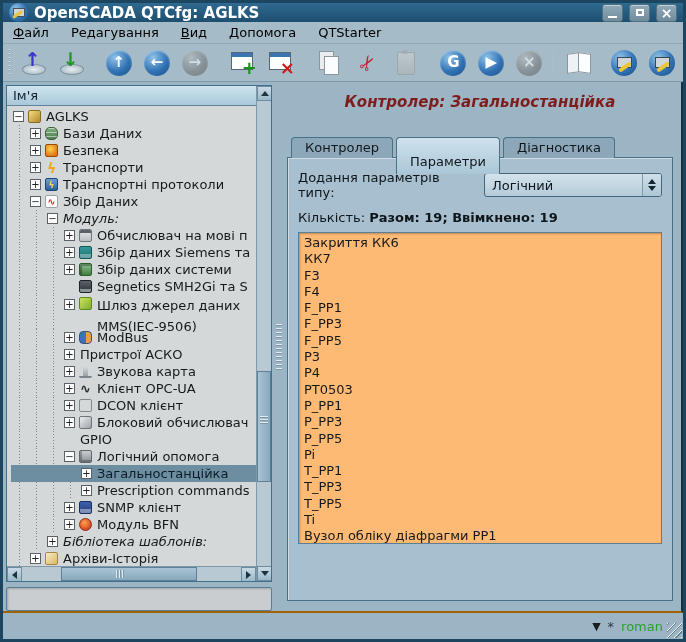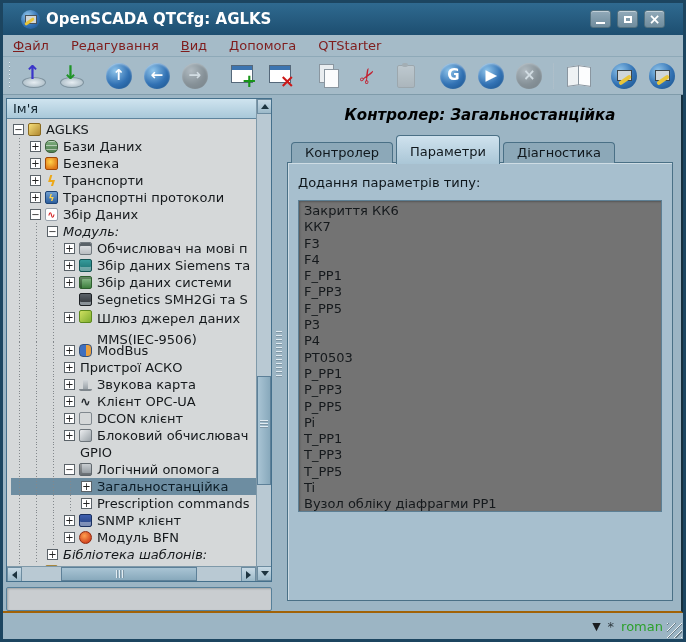--- a/index.html
+++ b/index.html
@@ -1,29 +1,29 @@
 <!DOCTYPE html>
 <html><head>
 <meta charset="utf-8">
 <style>
   html,body{margin:0;padding:0;background:#5a6b76;}
   *{box-sizing:border-box;font-family:"DejaVu Sans","Liberation Sans",sans-serif;}
   .window{width:686px;height:642px;border:3px solid #1c4560;background:#9cb5c4;display:flex;flex-direction:column;overflow:hidden;}
   
-  .titlebar{height:32px;flex:none;background:linear-gradient(180deg,#2f6a90,#1d4e70);display:flex;align-items:center;padding:0 18px;gap:6px;}
+  .titlebar{height:19px;flex:none;background:linear-gradient(180deg,#2f6a90,#1d4e70);display:flex;align-items:center;padding:0 6px;gap:6px;}
   .app-icon{width:19px;height:19px;border-radius:50%;background:radial-gradient(circle at 35% 30%,#8fc4ea,#3272b4 55%,#174e86);position:relative;flex:none;}
   .app-icon::before{content:"";position:absolute;left:4px;top:5px;width:10px;height:7px;background:#cfd6da;border:1px solid #4a5258;}
   .app-icon::after{content:"";position:absolute;left:3px;top:10px;width:11px;height:3px;background:#e8c53a;transform:rotate(-35deg);border-radius:2px;}
   .title-text{color:#ffffff;font-weight:bold;font-size:15px;flex:1;white-space:nowrap;overflow:hidden;}
   .wbtn{width:21px;height:18px;border-radius:3px;background:linear-gradient(#92aab9,#6f8c9d);border:1px solid #51707f;box-shadow:inset 0 1px 0 rgba(255,255,255,.45);display:flex;align-items:center;justify-content:center;flex:none;}
   .g-min{width:9px;height:2px;background:#fff;margin-top:8px;}
   .g-max{width:8px;height:7px;border:2px solid #fff;}
   .g-close{color:#fff;font-weight:bold;font-size:14px;line-height:1;}
   
-  .menubar{height:22px;flex:none;background:#a5bbc8;display:flex;align-items:center;padding:0 10px;gap:22px;border-bottom:1px solid #8ea9b8;font-size:13px;color:#7f1d1d;}
+  .menubar{height:22px;flex:none;background:#a5bbc8;display:flex;align-items:center;padding:0 10px;gap:22px;border-bottom:1px solid #8ea9b8;font-size:13px;color:#000000;}
   .menu-item{white-space:nowrap;cursor:default;}
   
   .toolbar{height:38px;flex:none;background:#a5bbc8;display:flex;align-items:center;padding:0 2px;border-bottom:1px solid #7f9baa;}
   .tb-handle{width:5px;height:28px;margin:0 4px;background:repeating-linear-gradient(to bottom,#e2ecf2 0 1px,#86a0ae 1px 2px,rgba(0,0,0,0) 2px 4px);}
   .tb-sep{width:2px;height:26px;margin:0 5px;background:linear-gradient(90deg,#7f96a5,#dce7ee);}
   .tb-btn{width:28px;height:30px;margin:0 5px;display:flex;align-items:center;justify-content:center;position:relative;flex:none;}
   .tb-btn .glyph{position:relative;z-index:2;line-height:1;}
   .tb-btn.disabled{opacity:.5;filter:grayscale(1);}
   .s-circle .glyph{width:26px;height:26px;border-radius:50%;background:radial-gradient(circle at 35% 30%,#8fc4ea,#3272b4 55%,#174e86);color:#fff;font-weight:bold;font-size:15px;display:flex;align-items:center;justify-content:center;box-shadow:inset 0 1px 2px rgba(255,255,255,.5);}
   .s-disk-up .glyph,.s-disk-down .glyph{font-size:19px;font-weight:bold;margin-bottom:6px;}
@@ -96,36 +96,36 @@
   .tr-rt{width:0;height:0;border-top:4px solid transparent;border-bottom:4px solid transparent;border-left:5px solid #1d3440;}
   .sb-track{flex:1;position:relative;}
   .v-thumb{position:absolute;left:0;right:0;top:58%;height:24%;background:linear-gradient(90deg,#a9c4d4,#88a9bc);border:1px solid #5d8098;}
   .v-thumb::after{content:"";position:absolute;left:2px;right:2px;top:40%;height:8px;background:repeating-linear-gradient(to bottom,#e2ecf2 0 1px,#7f96a5 1px 2px,rgba(0,0,0,0) 2px 3px);}
   .h-thumb{position:absolute;top:0;bottom:0;left:18%;width:62%;background:linear-gradient(#a9c4d4,#88a9bc);border:1px solid #5d8098;}
   .h-thumb::after{content:"";position:absolute;top:2px;bottom:2px;left:40%;width:9px;background:repeating-linear-gradient(to right,#e2ecf2 0 1px,#7f96a5 1px 2px,rgba(0,0,0,0) 2px 3px);}
   
   .bl-input{height:24px;flex:none;margin-top:5px;background:#c9cdd0;border:1px solid #56809a;border-radius:2px;box-shadow:inset 1px 1px 2px rgba(0,0,0,.2);}
   
   .right-panel{flex:1;display:flex;flex-direction:column;padding:2px 8px 10px 2px;overflow:hidden;}
-  .panel-title{font-size:15px;font-weight:bold;font-style:italic;color:#000000;text-align:center;margin:6px 0 10px 0;}
+  .panel-title{font-size:15px;font-weight:bold;font-style:italic;color:#7f1d1d;text-align:center;margin:6px 0 10px 0;}
   .tabbar{display:flex;align-items:flex-end;padding-left:4px;position:relative;z-index:2;margin-bottom:-1px;}
   .tab{font-size:13px;color:#10181d;background:#8ca8b8;border:1px solid #4a7086;border-bottom:none;border-radius:4px 4px 0 0;padding:2px 13px 3px 13px;margin-right:3px;}
-  .tab.active{background:linear-gradient(#cfe2ee,#aac6d6);padding:8px 13px 5px 13px;position:relative;top:1px;text-align:right;}
+  .tab.active{background:linear-gradient(#cfe2ee,#aac6d6);padding:16px 13px 5px 13px;position:relative;top:16px;text-align:right;}
   .tab-frame{flex:1;border:1px solid #4a7086;background:#a7bfce;box-shadow:inset 1px 1px 0 rgba(255,255,255,.45);padding:12px 10px 10px 10px;display:flex;flex-direction:column;overflow:hidden;}
   .row-add{display:flex;align-items:center;gap:8px;margin-bottom:10px;}
   .lbl{font-size:13px;color:#0e161b;}
   .combo{flex:none;width:178px;height:24px;margin-left:auto;display:flex;align-items:center;background:linear-gradient(#d3e3ec,#b4cbd9);border:1px solid #44677e;border-radius:3px;overflow:hidden;}
   .combo-val{flex:1;font-size:13px;padding-left:7px;color:#0e161b;}
   .combo-spin{width:19px;align-self:stretch;border-left:1px solid #7f99a9;display:flex;flex-direction:column;align-items:center;justify-content:center;gap:2px;background:linear-gradient(#cfe0ea,#aec6d5);}
   .spin-up{width:0;height:0;border-left:4px solid transparent;border-right:4px solid transparent;border-bottom:5px solid #16262f;}
   .spin-dn{width:0;height:0;border-left:4px solid transparent;border-right:4px solid transparent;border-top:5px solid #16262f;}
   .row-count{font-size:13px;margin-bottom:7px;color:#0e161b;}
   .row-count b{font-weight:bold;}
   .params-lbl{font-size:13px;margin-bottom:3px;color:#0e161b;}
-  .listbox{height:312px;flex:none;background:#737373;border:1px solid #5d7f94;box-shadow:inset 1px 1px 2px rgba(0,0,0,.25);padding:2px 5px;overflow:hidden;}
+  .listbox{height:312px;flex:none;background:#fdba74;border:1px solid #5d7f94;box-shadow:inset 1px 1px 2px rgba(0,0,0,.25);padding:2px 5px;overflow:hidden;}
   .list-item{font-size:13px;line-height:16.3px;color:#15191c;white-space:nowrap;}
   
   .statusbar{height:26px;flex:none;display:flex;align-items:center;justify-content:flex-end;gap:7px;padding-right:20px;position:relative;background:#9cb5c4;}
   .tray-tri{font-size:11px;color:#1a1d20;line-height:1;}
   .status-star{font-size:13px;color:#2f3a40;}
   .status-user{font-size:13px;color:#2da02d;}
   .grip{position:absolute;right:1px;bottom:1px;width:15px;height:15px;background:repeating-linear-gradient(135deg,rgba(255,255,255,.85) 0 1px,rgba(90,110,122,.8) 1px 2px,rgba(0,0,0,0) 2px 5px);}
 </style>
 </head>
 <body>
@@ -441,20 +441,31 @@
     <div class="right-panel">
       <div class="panel-title">Контролер: Загальностанційка</div>
       <div class="tabbar">
           <span class="tab">Контролер</span>
           <span class="tab active">Параметри</span>
           <span class="tab">Діагностика</span>
         </div>
       <div class="tab-frame">
         <div class="row-add">
           <span class="lbl">Додання параметрів типу:</span>
+          <span class="combo">
+            <span class="combo-val">Логічний</span>
+            <span class="combo-spin">
+              <span class="spin-up"></span>
+              <span class="spin-dn"></span>
+            </span>
+          </span>
+        </div>
+        <div class="row-count">
+          <span>Кількість:</span>
+          <b>Разом: 19; Ввімкнено: 19</b>
         </div>
         <div class="listbox">
             <div class="list-item">Закриття КК6</div>
             <div class="list-item">КК7</div>
             <div class="list-item">F3</div>
             <div class="list-item">F4</div>
             <div class="list-item">F_PP1</div>
             <div class="list-item">F_PP3</div>
             <div class="list-item">F_PP5</div>
             <div class="list-item">P3</div>

